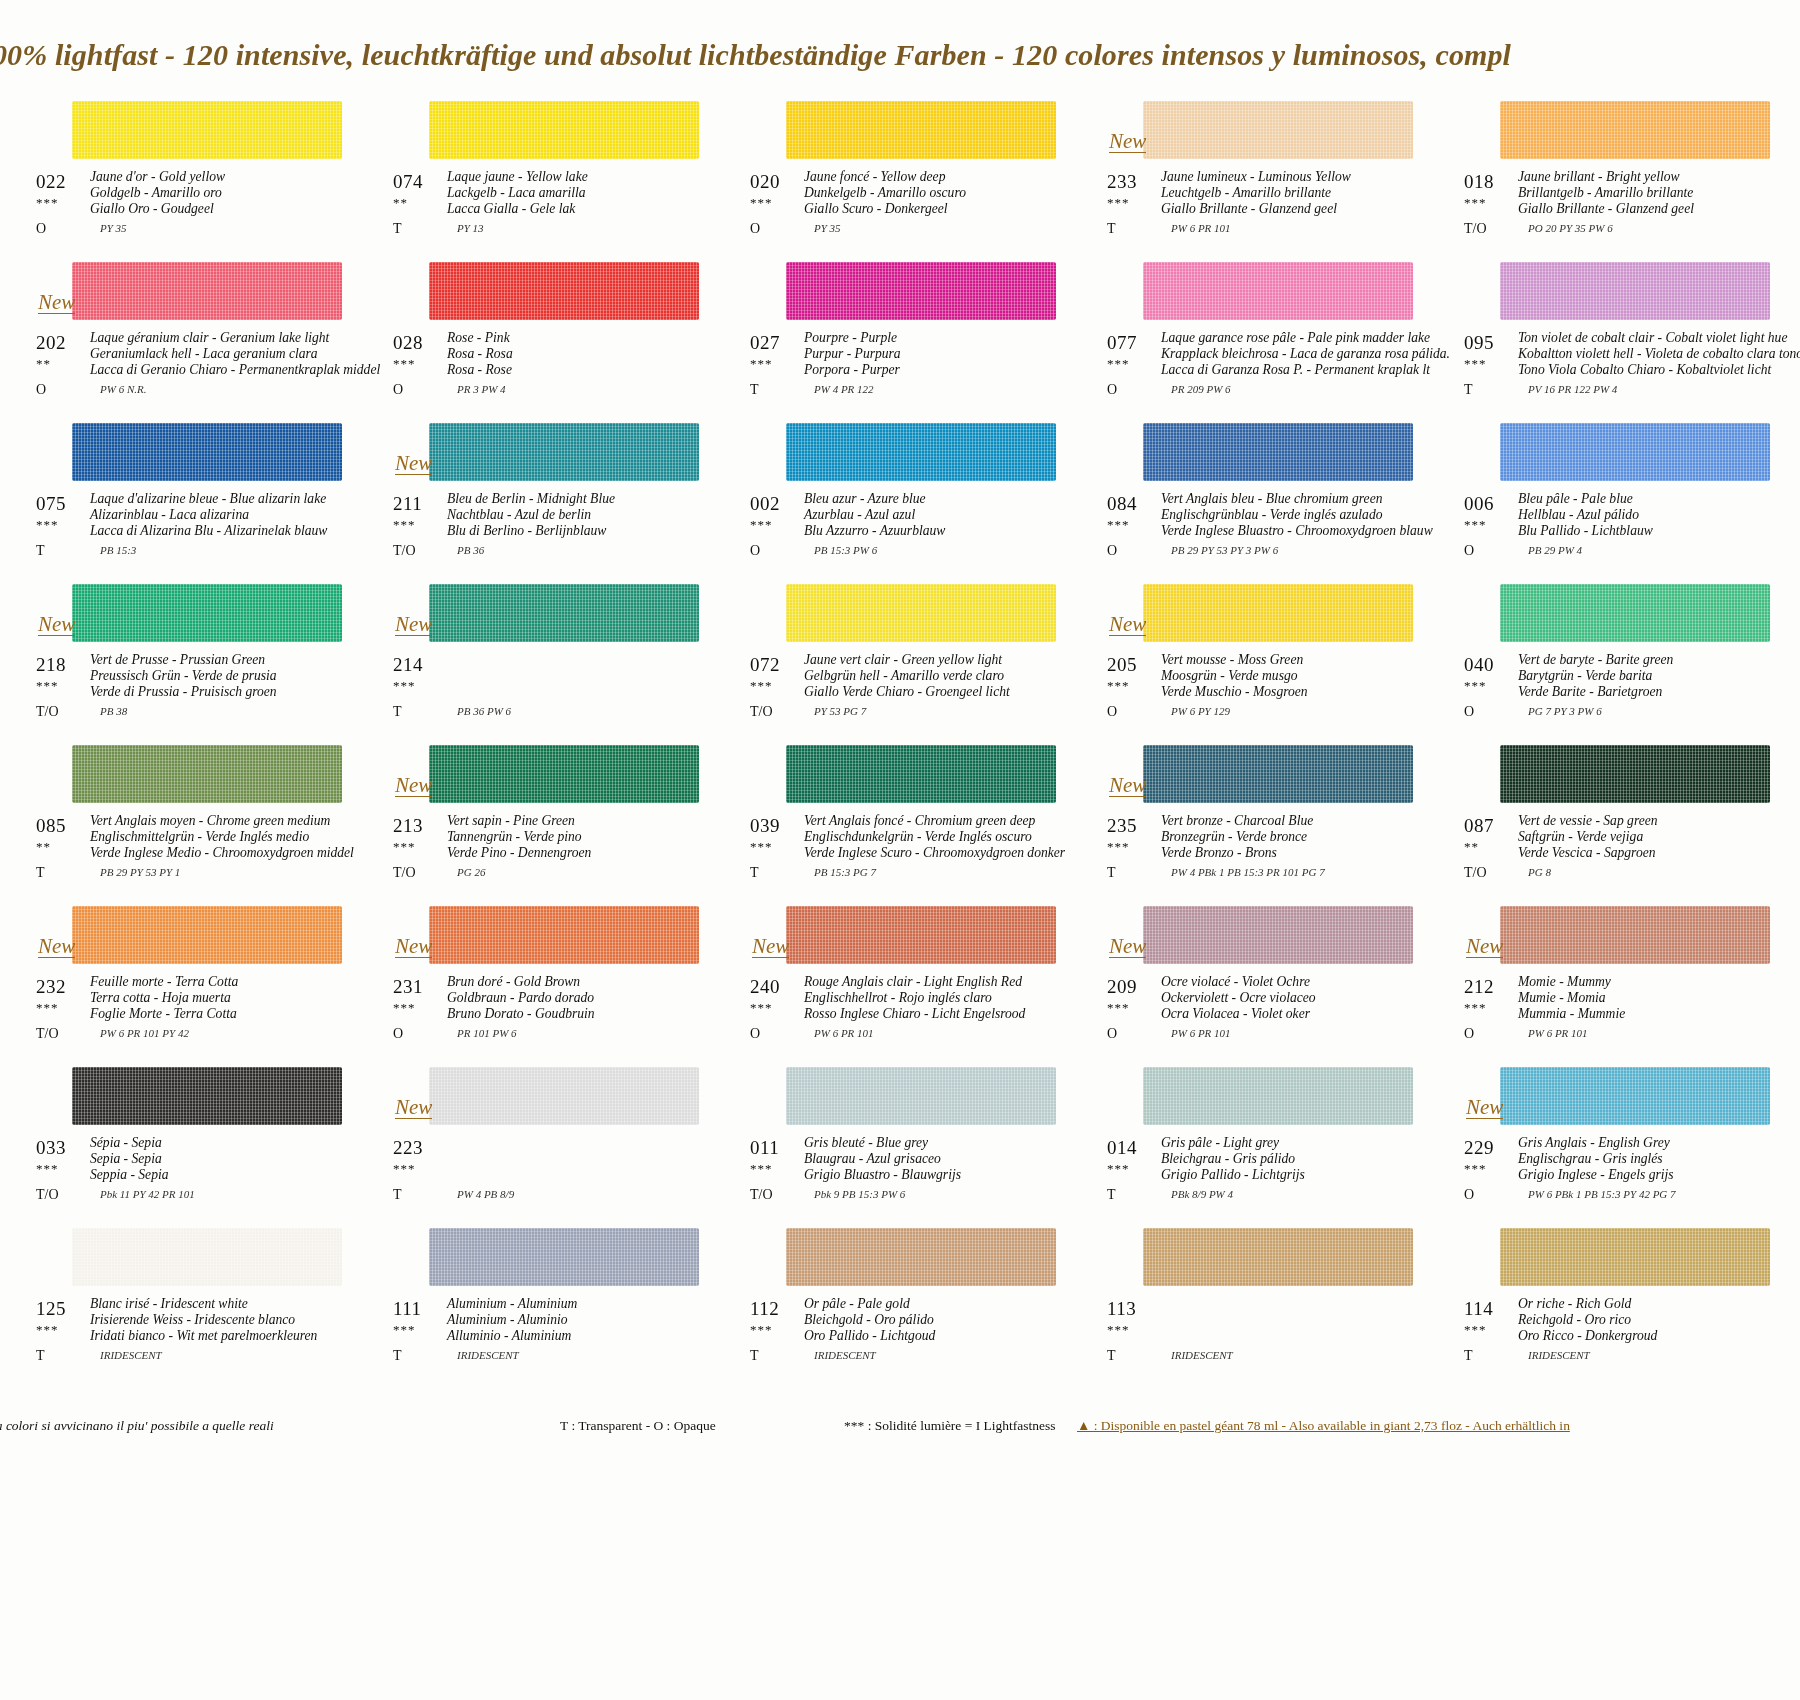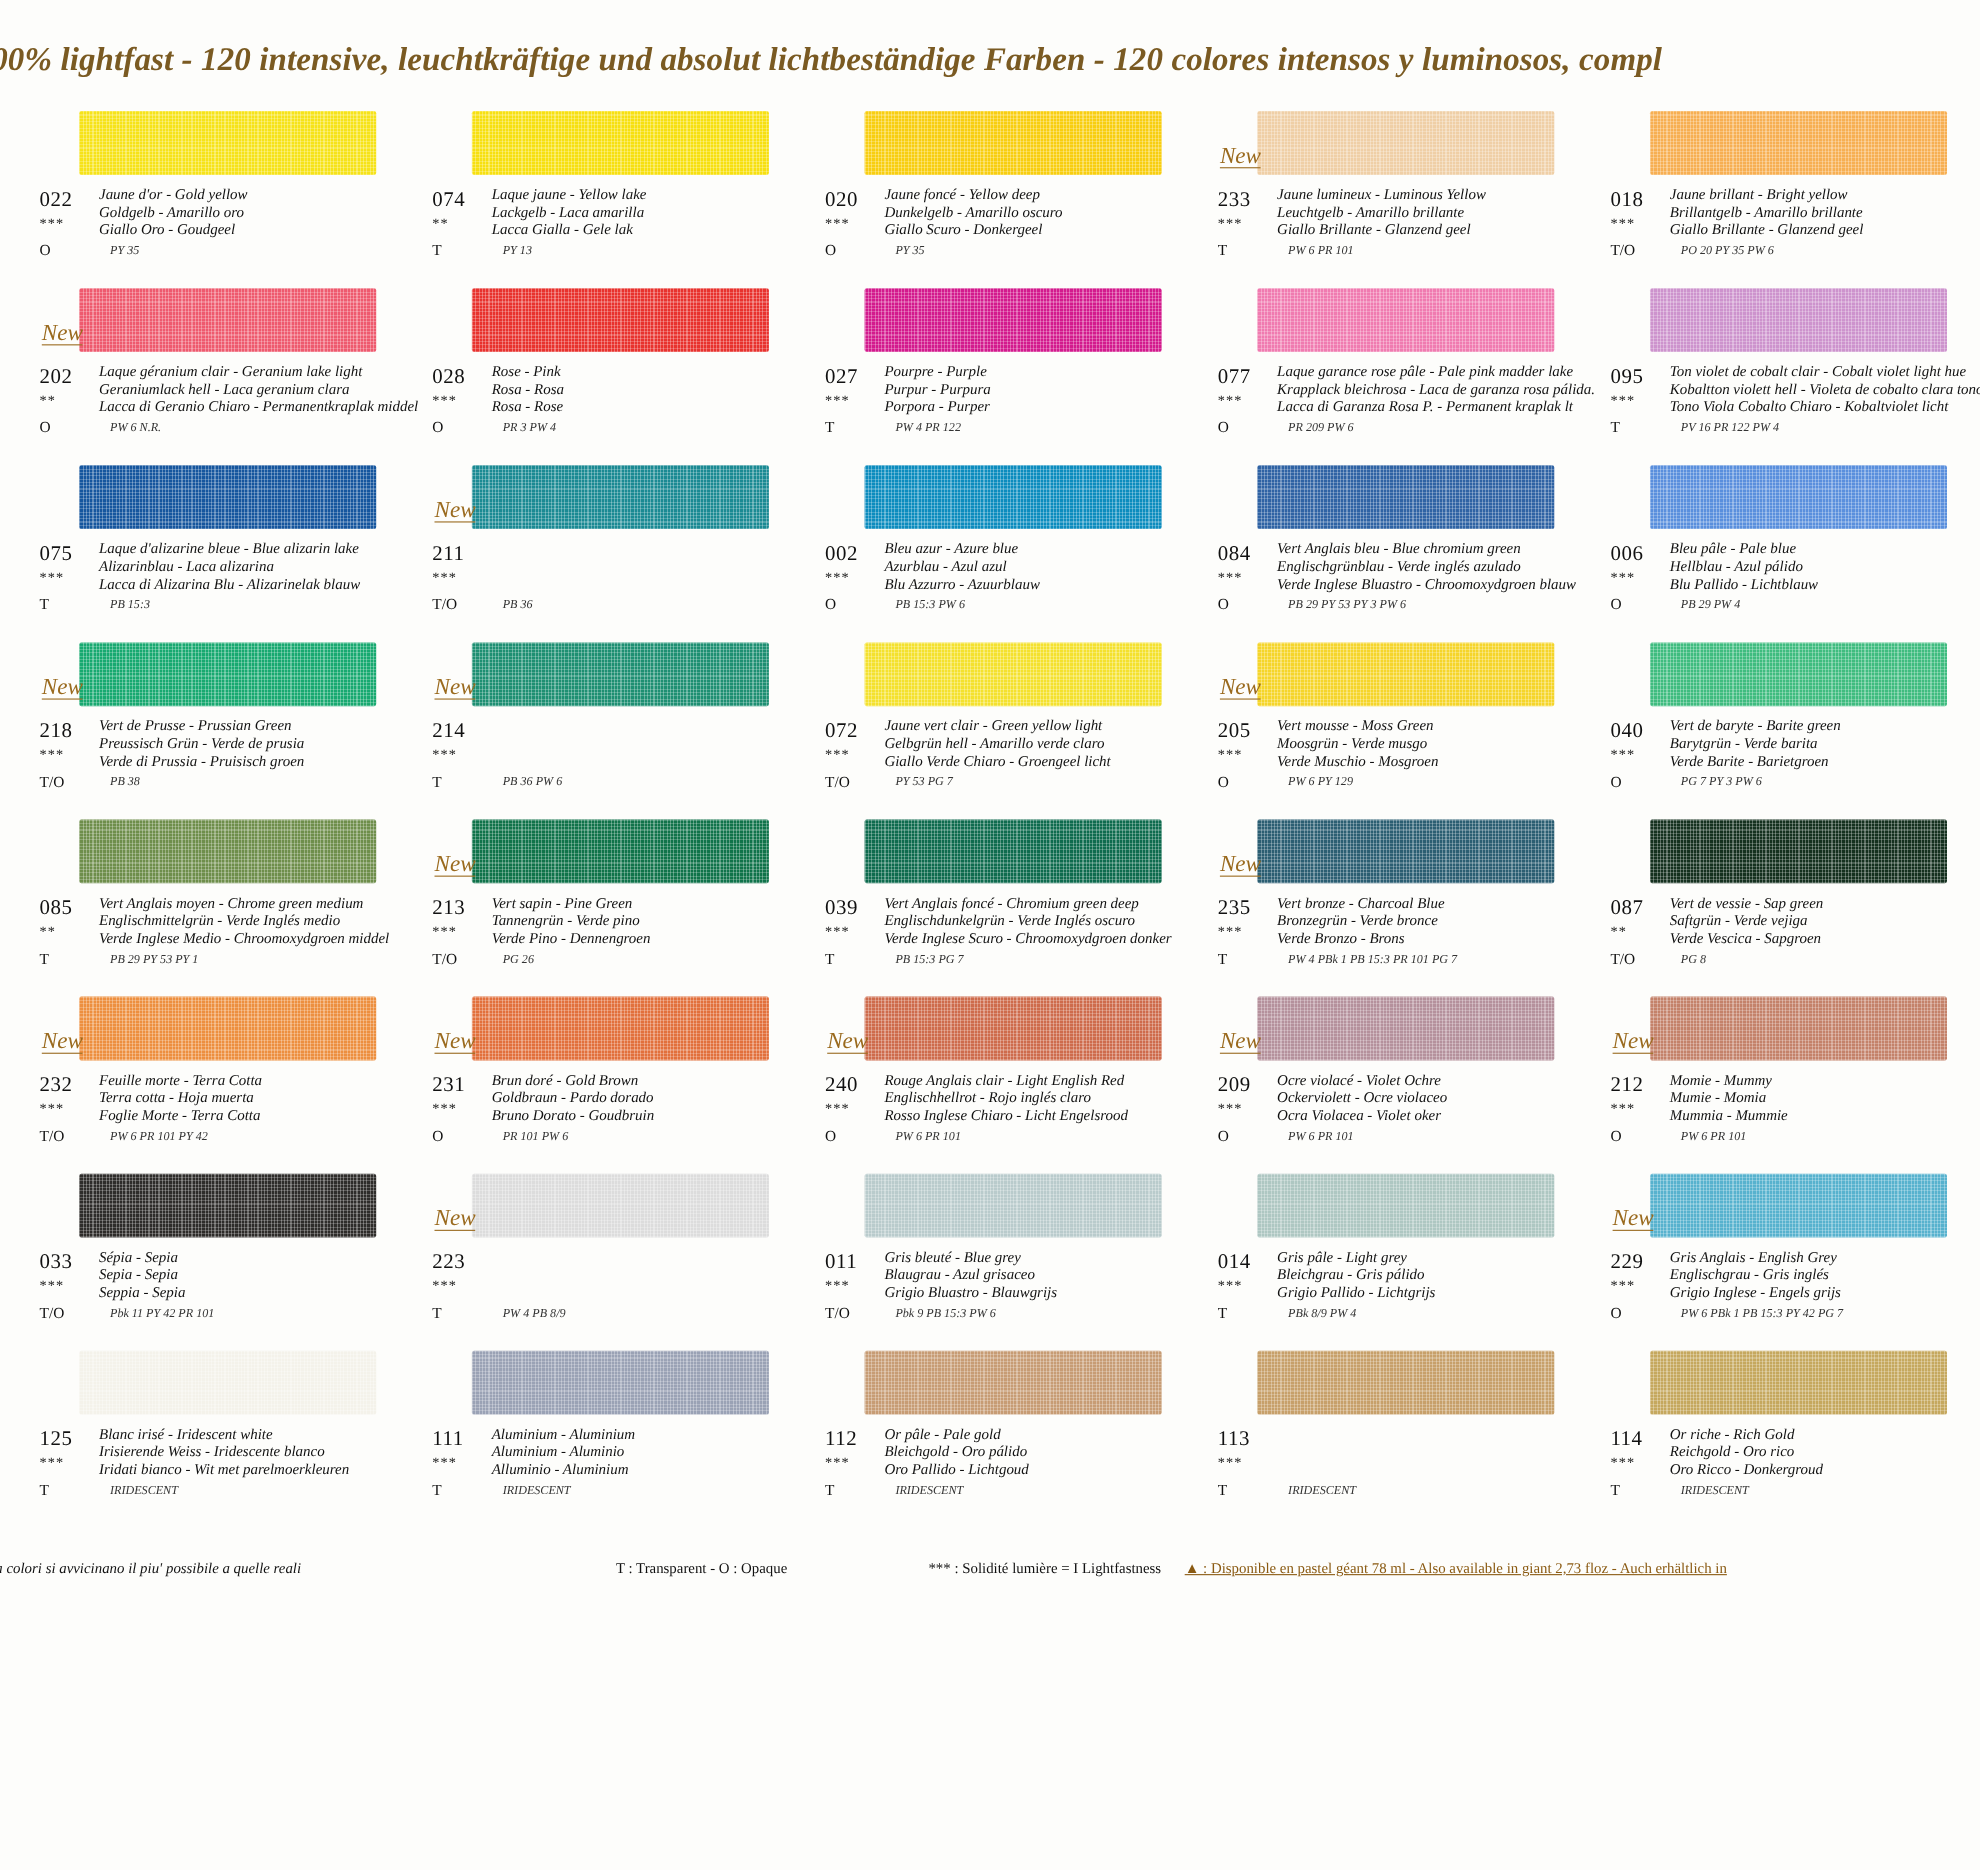--- a/index.html
+++ b/index.html
@@ -234,20 +234,25 @@
           <div>Lacca di Alizarina Blu - Alizarinelak blauw</div>
         </div>
         <div class="pigment">PB 15:3</div>
       </div>
       <div class="cell">
         <div class="swatch" style="background: rgb(27, 138, 147);"></div>
         <div class="new-tag">New</div>
         <div class="code">211</div>
         <div class="stars">***</div>
         <div class="opacity">T/O</div>
+        <div class="names">
+          <div>Bleu de Berlin - Midnight Blue</div>
+          <div>Nachtblau - Azul de berlin</div>
+          <div>Blu di Berlino - Berlijnblauw</div>
+        </div>
         <div class="pigment">PB 36</div>
       </div>
       <div class="cell">
         <div class="swatch" style="background: rgb(12, 140, 190);"></div>
         <div class="code">002</div>
         <div class="stars">***</div>
         <div class="opacity">O</div>
         <div class="names">
           <div>Bleu azur - Azure blue</div>
           <div>Azurblau - Azul azul</div>

